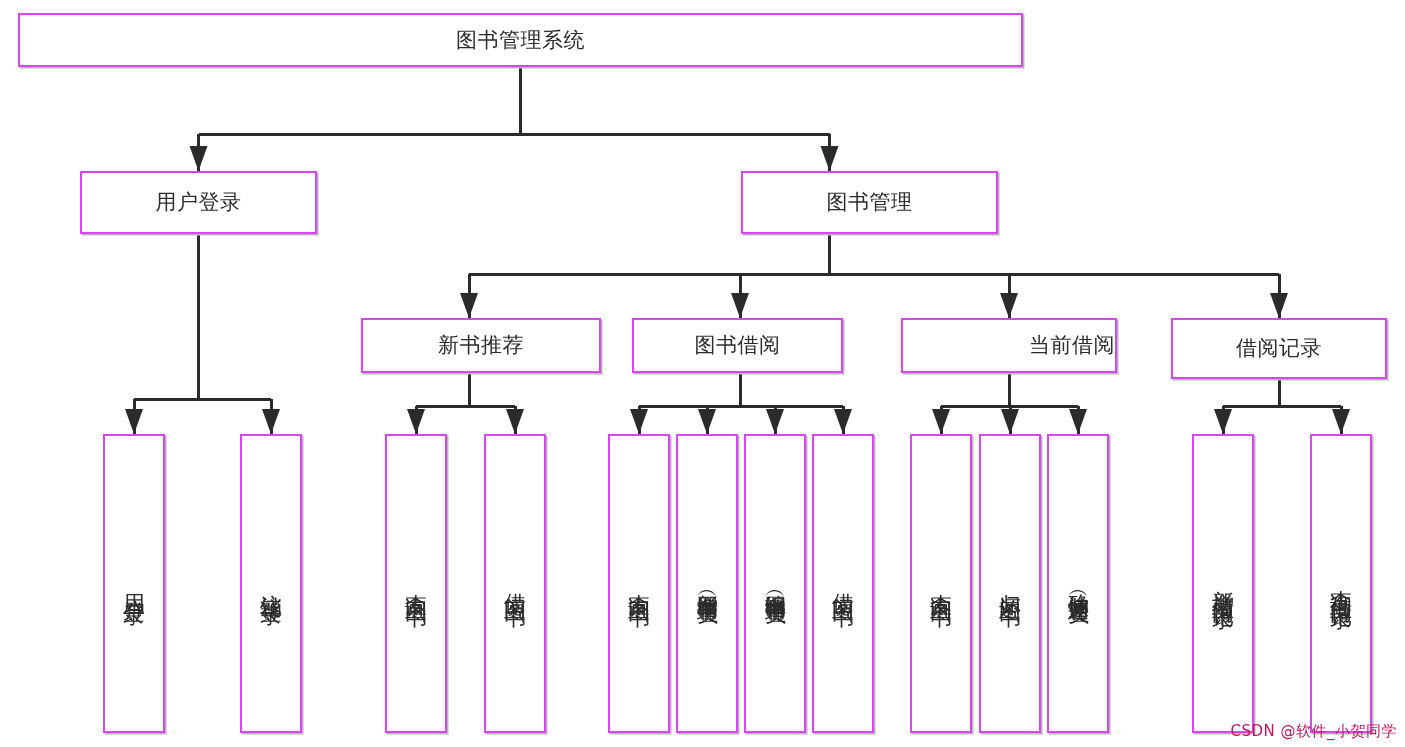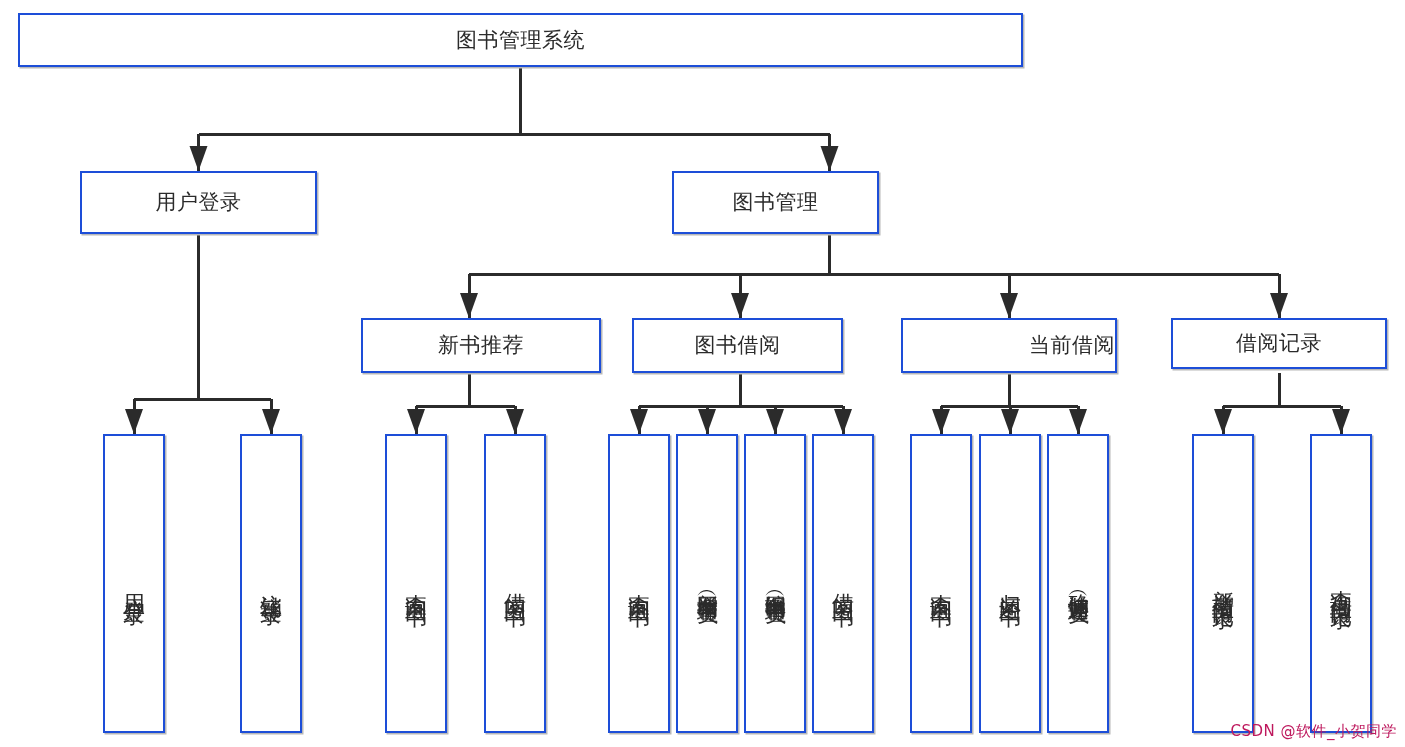--- a/index.html
+++ b/index.html
@@ -23,21 +23,21 @@
     position: absolute;
     left: 0;
     top: 0;
     width: 1405px;
     height: 747px;
   }
   .node-box {
     position: absolute;
     box-sizing: border-box;
     background: #ffffff;
-    border: 2px solid #1d4ed8;
+    border: 2px solid #d946ef;
     box-shadow: 1.5px 1.5px 0 0 #b8b8b8;
     display: flex;
     align-items: center;
     justify-content: center;
     overflow: hidden;
   }
   .node-label {
     color: #2b2b2b;
     text-align: center;
     line-height: 1.18;
@@ -146,33 +146,33 @@
         <polygon points="1332,409 1350,409 1341,434" fill="#2b2b2b"></polygon>
       </g>
     </svg>
   <div id="node-layer">
       <div class="node-box horizontal" style="left: 18px; top: 13px; width: 1005px; height: 54px;">
         <span class="node-label">图书管理系统</span>
       </div>
       <div class="node-box horizontal" style="left: 80px; top: 171px; width: 237px; height: 63px;">
         <span class="node-label">用户登录</span>
       </div>
-      <div class="node-box horizontal" style="left: 672px; top: 171px; width: 207px; height: 63px;">
+      <div class="node-box horizontal" style="left: 741px; top: 171px; width: 257px; height: 63px;">
         <span class="node-label">图书管理</span>
       </div>
       <div class="node-box horizontal" style="left: 361px; top: 318px; width: 240px; height: 55px;">
         <span class="node-label">新书推荐</span>
       </div>
       <div class="node-box horizontal" style="left: 632px; top: 318px; width: 211px; height: 55px;">
         <span class="node-label">图书借阅</span>
       </div>
       <div class="node-box horizontal" style="left: 901px; top: 318px; width: 216px; height: 55px; justify-content: flex-end;">
         <span class="node-label">当前借阅</span>
       </div>
-      <div class="node-box horizontal" style="left: 1171px; top: 318px; width: 216px; height: 51px;">
+      <div class="node-box horizontal" style="left: 1171px; top: 318px; width: 216px; height: 61px;">
         <span class="node-label">借阅记录</span>
       </div>
       <div class="node-box vertical" style="left: 103px; top: 434px; width: 62px; height: 299px;">
         <span class="node-label">用户登录</span>
       </div>
       <div class="node-box vertical" style="left: 240px; top: 434px; width: 62px; height: 299px;">
         <span class="node-label">注销登录</span>
       </div>
       <div class="node-box vertical" style="left: 385px; top: 434px; width: 62px; height: 299px;">
         <span class="node-label">查询图书</span>

